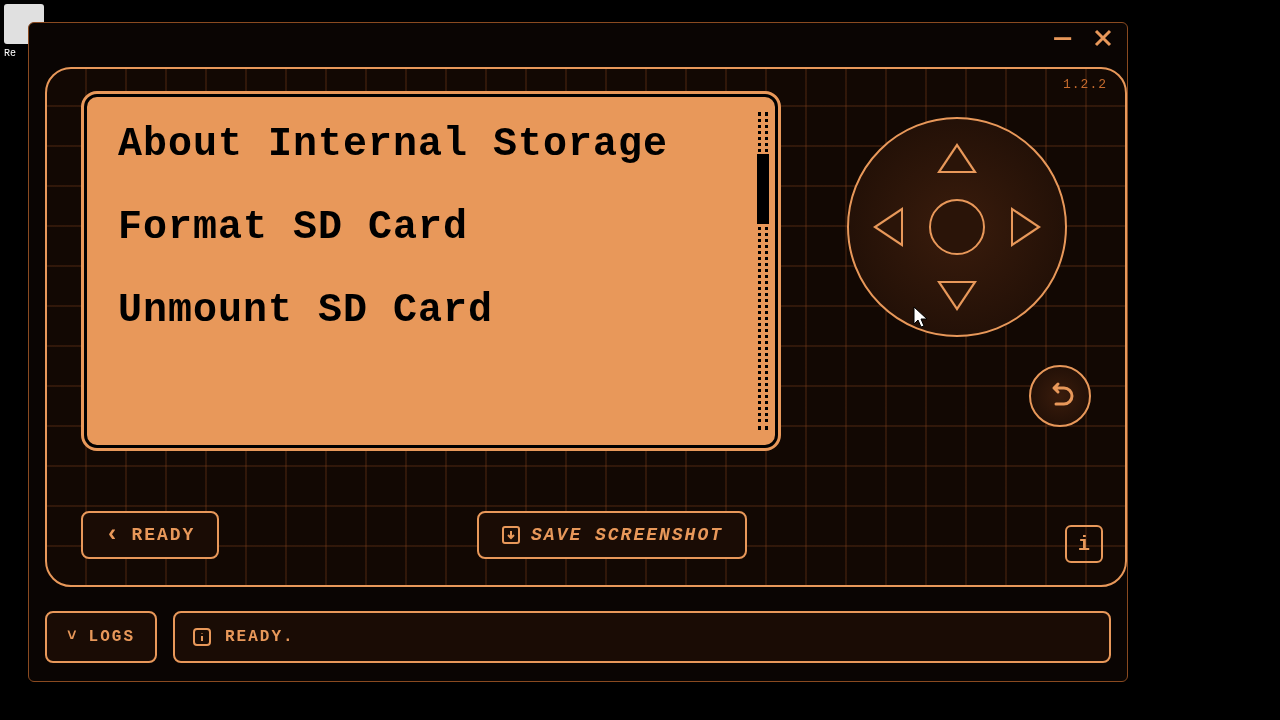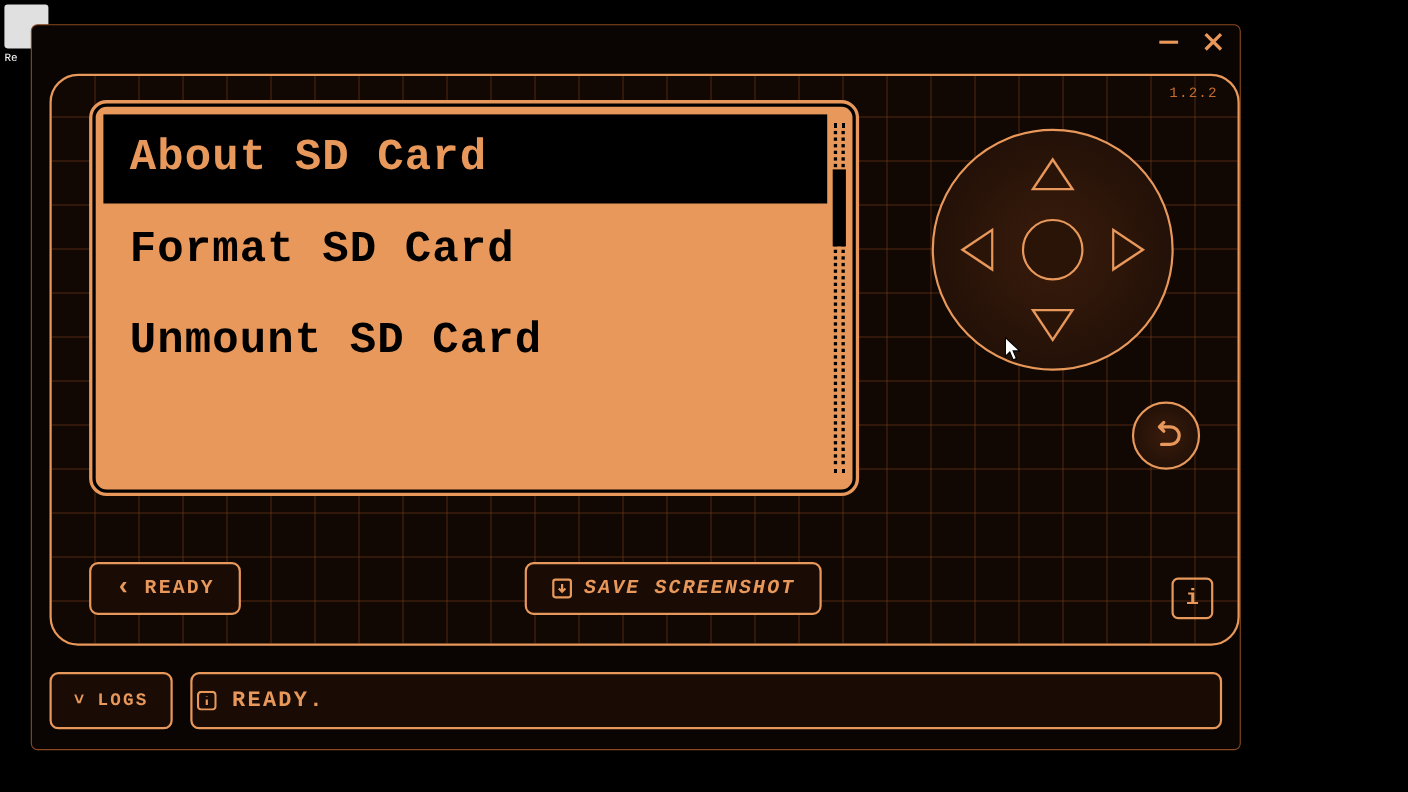--- a/index.html
+++ b/index.html
@@ -244,22 +244,22 @@
     display: flex; align-items: center; gap: 10px;
     cursor: pointer;
   }
   .status-bar {
     flex: 1;
     border: 2px solid #e8985a;
     border-radius: 8px;
     color: #e8985a;
     background: #1a0c05;
     display: flex; align-items: center;
-    padding: 0 4px;
-    font-size: 20px;
+    padding: 0 18px;
+    font-size: 16px;
     font-weight: bold;
     letter-spacing: 2px;
     gap: 14px;
   }
   .cursor {
     position: absolute;
     left: 913px;
     top: 306px;
     pointer-events: none;
   }
@@ -281,21 +281,21 @@
           <path d="M3 3 L17 17 M17 3 L3 17"></path>
         </svg>
     </div>
   </div>
 
   <div class="main-panel">
 
     <div class="version">1.2.2</div>
 
     <div class="menu-box">
-      <div class="menu-item selected">About SD Card</div>
+      <div class="menu-item">About Internal Storage</div>
       <div class="menu-item">Format SD Card</div>
       <div class="menu-item">Unmount SD Card</div>
 
       <div class="scrollbar-track"></div>
       <div class="scrollbar-thumb"></div>
     </div>
 
     <div class="dpad">
       <div class="dpad-arrow dpad-up"></div>
       <div class="dpad-arrow dpad-down"></div>

